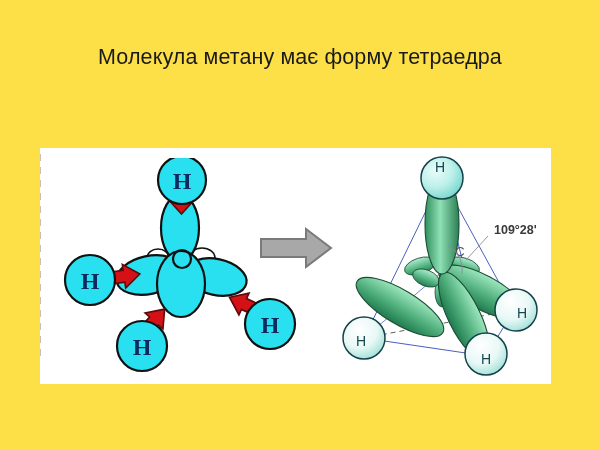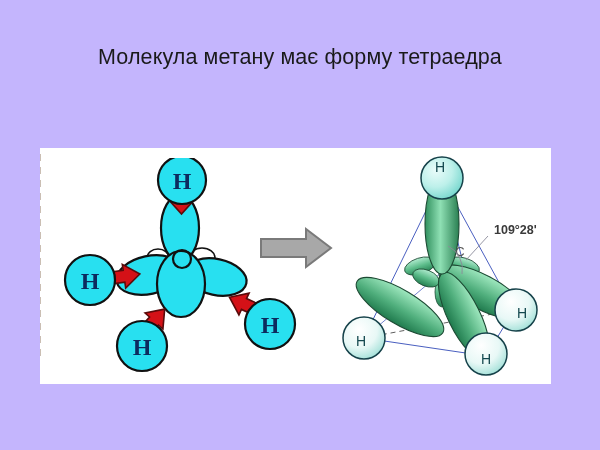--- a/index.html
+++ b/index.html
@@ -10,21 +10,21 @@
     width: 600px;
     height: 450px;
     background: #c5d79b;
     font-family: "Liberation Sans", sans-serif;
     overflow: hidden;
     position: relative;
   }
   #slide {
     position: absolute;
     inset: 0;
-    background: #c4b5fd;
+    background: #fde047;
     padding-left: 44px;
   }
   #slide-title {
     position: absolute;
     left: 0;
     top: 45px;
     width: 600px;
     text-align: center;
     font-size: 21.5px;
     font-weight: 400;

